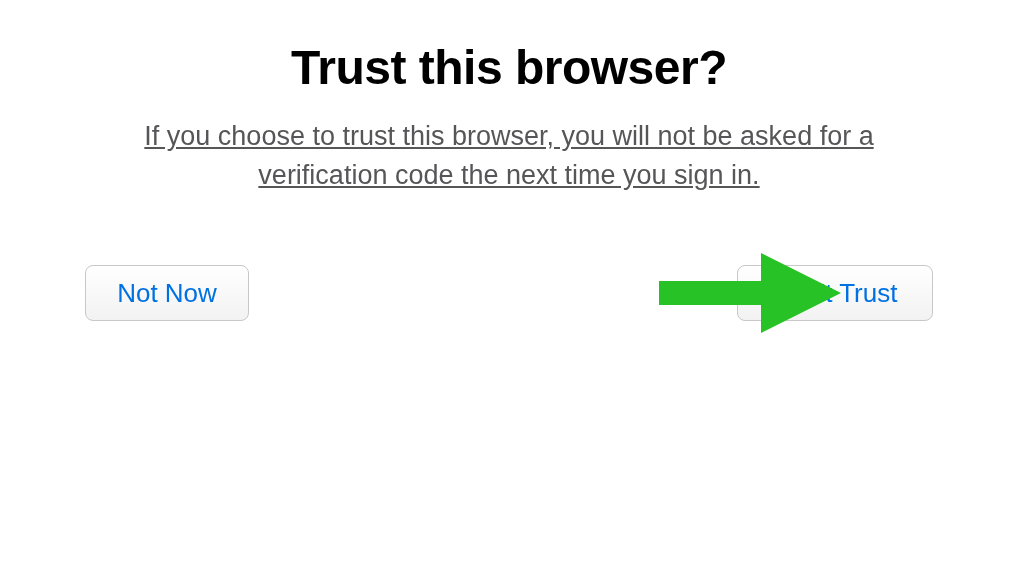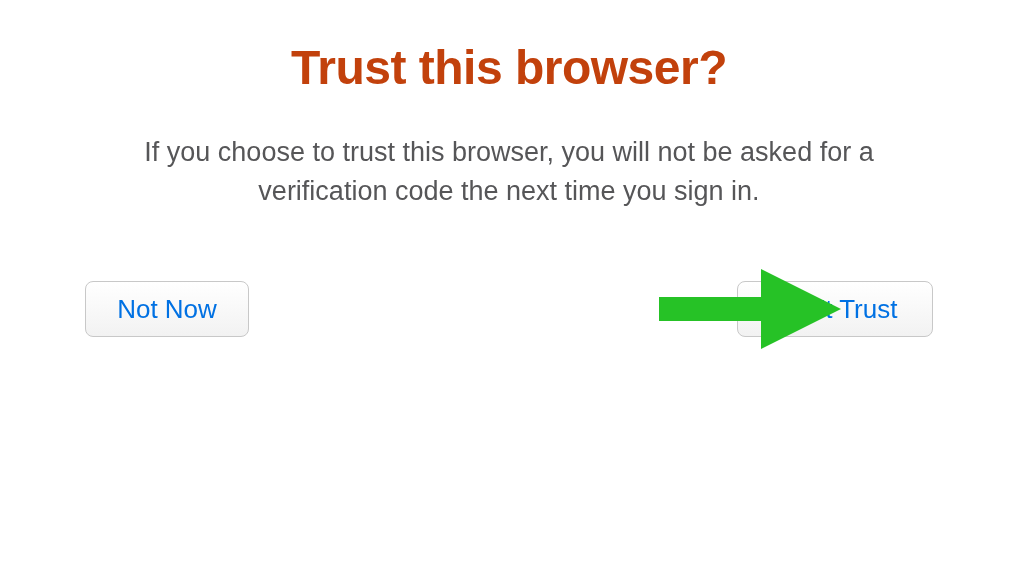--- a/index.html
+++ b/index.html
@@ -15,32 +15,33 @@
       position: relative;
     }
     .dialog {
       width: 100%;
       padding: 40px 75px 0 75px;
       text-align: center;
     }
     .title {
       font-size: 48px;
       font-weight: 600;
-      color: #c2410c;
-      margin-bottom: 38px;
+      color: #000000;
+      margin-bottom: 22px;
       letter-spacing: -0.5px;
       text-align: center;
     }
     .description {
       font-size: 27px;
       font-weight: 400;
       color: #565658;
       line-height: 1.45;
       margin-bottom: 70px;
       padding: 0 5px;
+      text-decoration: underline;
     }
     .button-row {
       display: flex;
       justify-content: space-between;
       align-items: center;
       padding: 0 10px;
       position: relative;
     }
     .button-group-right {
       display: flex;

